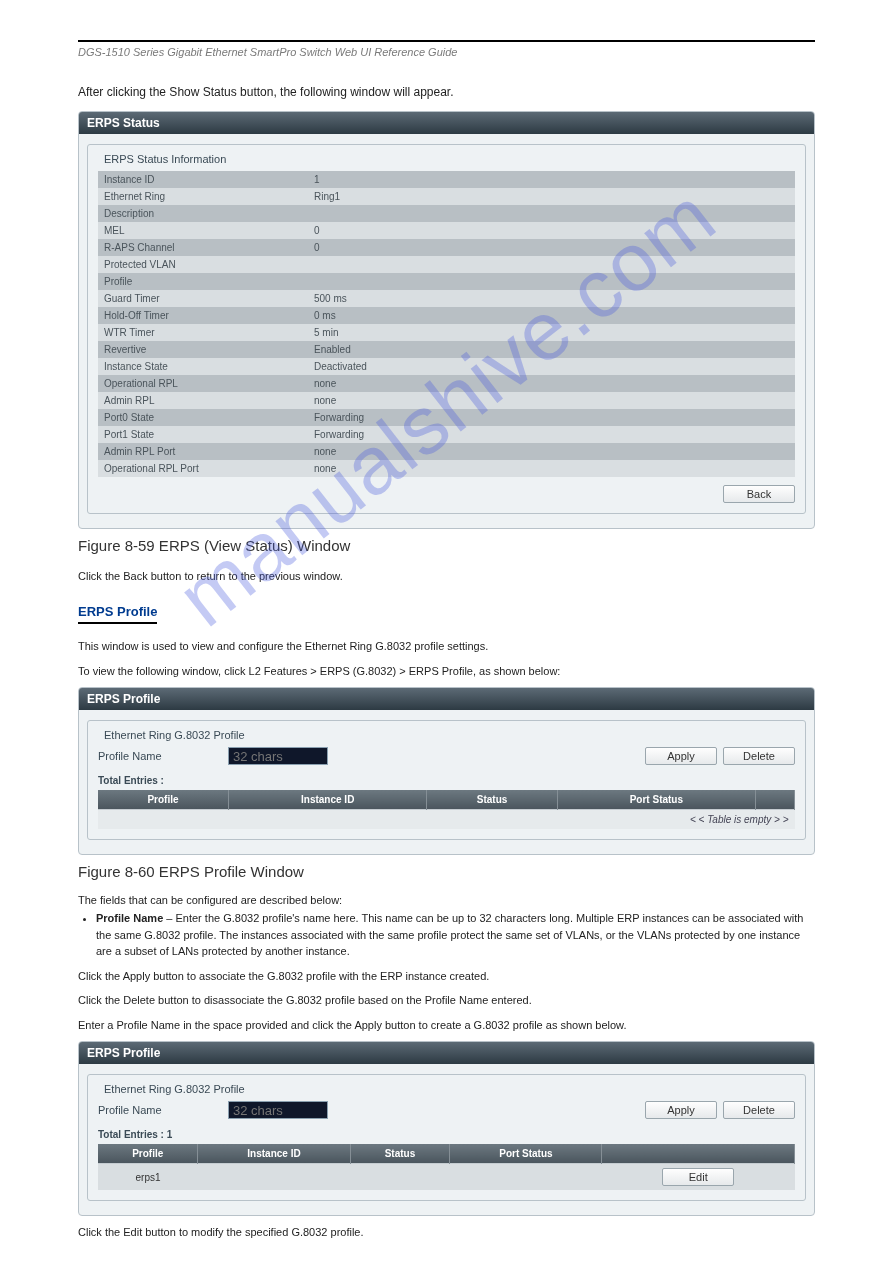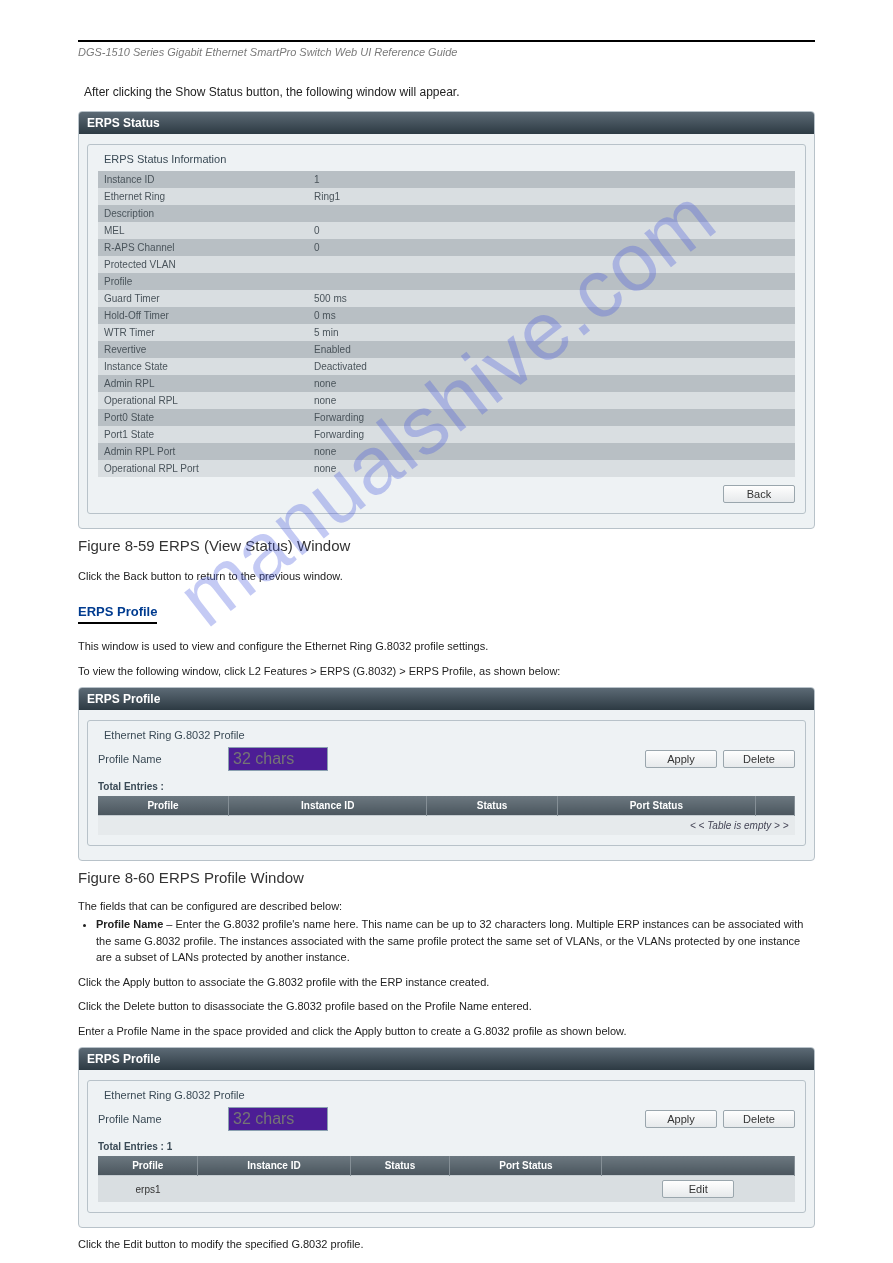--- a/index.html
+++ b/index.html
@@ -11,21 +11,21 @@
     position: relative;
     color: #333;
   }
   .page { padding: 30px 78px 40px; position: relative; }
   .top-rule { border-top: 2px solid #000; margin: 10px 0 0; }
   .header-row {
     display: flex; justify-content: space-between;
     font-style: italic; color: #7a7a7a; font-size: 11px;
     margin-top: 4px;
   }
-  .section-title { font-size: 12px; margin: 26px 6px 10px; color:#222; line-height:1.4; }
+  .section-title { font-size: 12px; margin: 26px 0 10px; color:#222; line-height:1.4; }
   .panel {
     border: 1px solid #b8c2c9; background: #eef2f4;
     border-radius: 4px; overflow: hidden;
     margin-bottom: 8px;
   }
   .panel-header {
     background: linear-gradient(#5c6a75, #2d3a43);
     color: #fff; font-weight: bold; font-size: 12px;
     padding: 4px 8px;
   }
@@ -55,22 +55,22 @@
   .figure-caption { font-weight: normal; font-size: 15px; margin: 6px 0 14px; }
   .body-text { font-size: 11px; line-height: 1.5; margin: 8px 0; color:#222; }
   .subheading {
     font-size: 13px; font-weight: bold; color: #003b8f;
     border-bottom: 2px solid #000; display: inline-block;
     padding-bottom: 3px; margin: 12px 0 6px;
   }
   .form-row { display: flex; align-items: center; gap: 10px; }
   .form-row label { width: 120px; color:#3a4a55; }
   input[type=text] {
-    width: 100px; height: 24px; border: 1px solid #8aa0b0;
-    font-size: 16px; padding: 1px 4px; background:#4c1d95; color:#888;
+    width: 100px; height: 18px; border: 1px solid #8aa0b0;
+    font-size: 13px; padding: 1px 4px; background:#0f172a; color:#888;
   }
   .form-buttons { margin-left: auto; display: flex; gap: 6px; }
   .total-entries { font-weight: bold; margin: 10px 0 4px; color:#3a4a55; font-size:10px;}
   .data-table { width: 100%; border-collapse: collapse; font-size: 10px; }
   .data-table thead th {
     background: linear-gradient(#6c7880,#4b565e); color:#fff;
     font-weight: bold; padding: 4px 6px; border-right:1px solid #858f96;
   }
   .data-table tbody td { padding: 4px 6px; text-align:center; background:#d9dee1; border-top:1px solid #c5ccd1;}
   .data-table .empty-msg { text-align:right; background:#e6eaec; color:#445; font-style:italic;}
@@ -148,25 +148,25 @@
               </tr>
           <tr>
                 <td class="kv-label">Revertive</td>
                 <td>Enabled</td>
               </tr>
           <tr>
                 <td class="kv-label">Instance State</td>
                 <td>Deactivated</td>
               </tr>
           <tr>
+                <td class="kv-label">Operational RPL</td>
+                <td>none</td>
+              </tr>
+          <tr>
                 <td class="kv-label">Admin RPL</td>
-                <td>none</td>
-              </tr>
-          <tr>
-                <td class="kv-label">Operational RPL</td>
                 <td>none</td>
               </tr>
           <tr>
                 <td class="kv-label">Port0 State</td>
                 <td>Forwarding</td>
               </tr>
           <tr>
                 <td class="kv-label">Port1 State</td>
                 <td>Forwarding</td>
               </tr>

